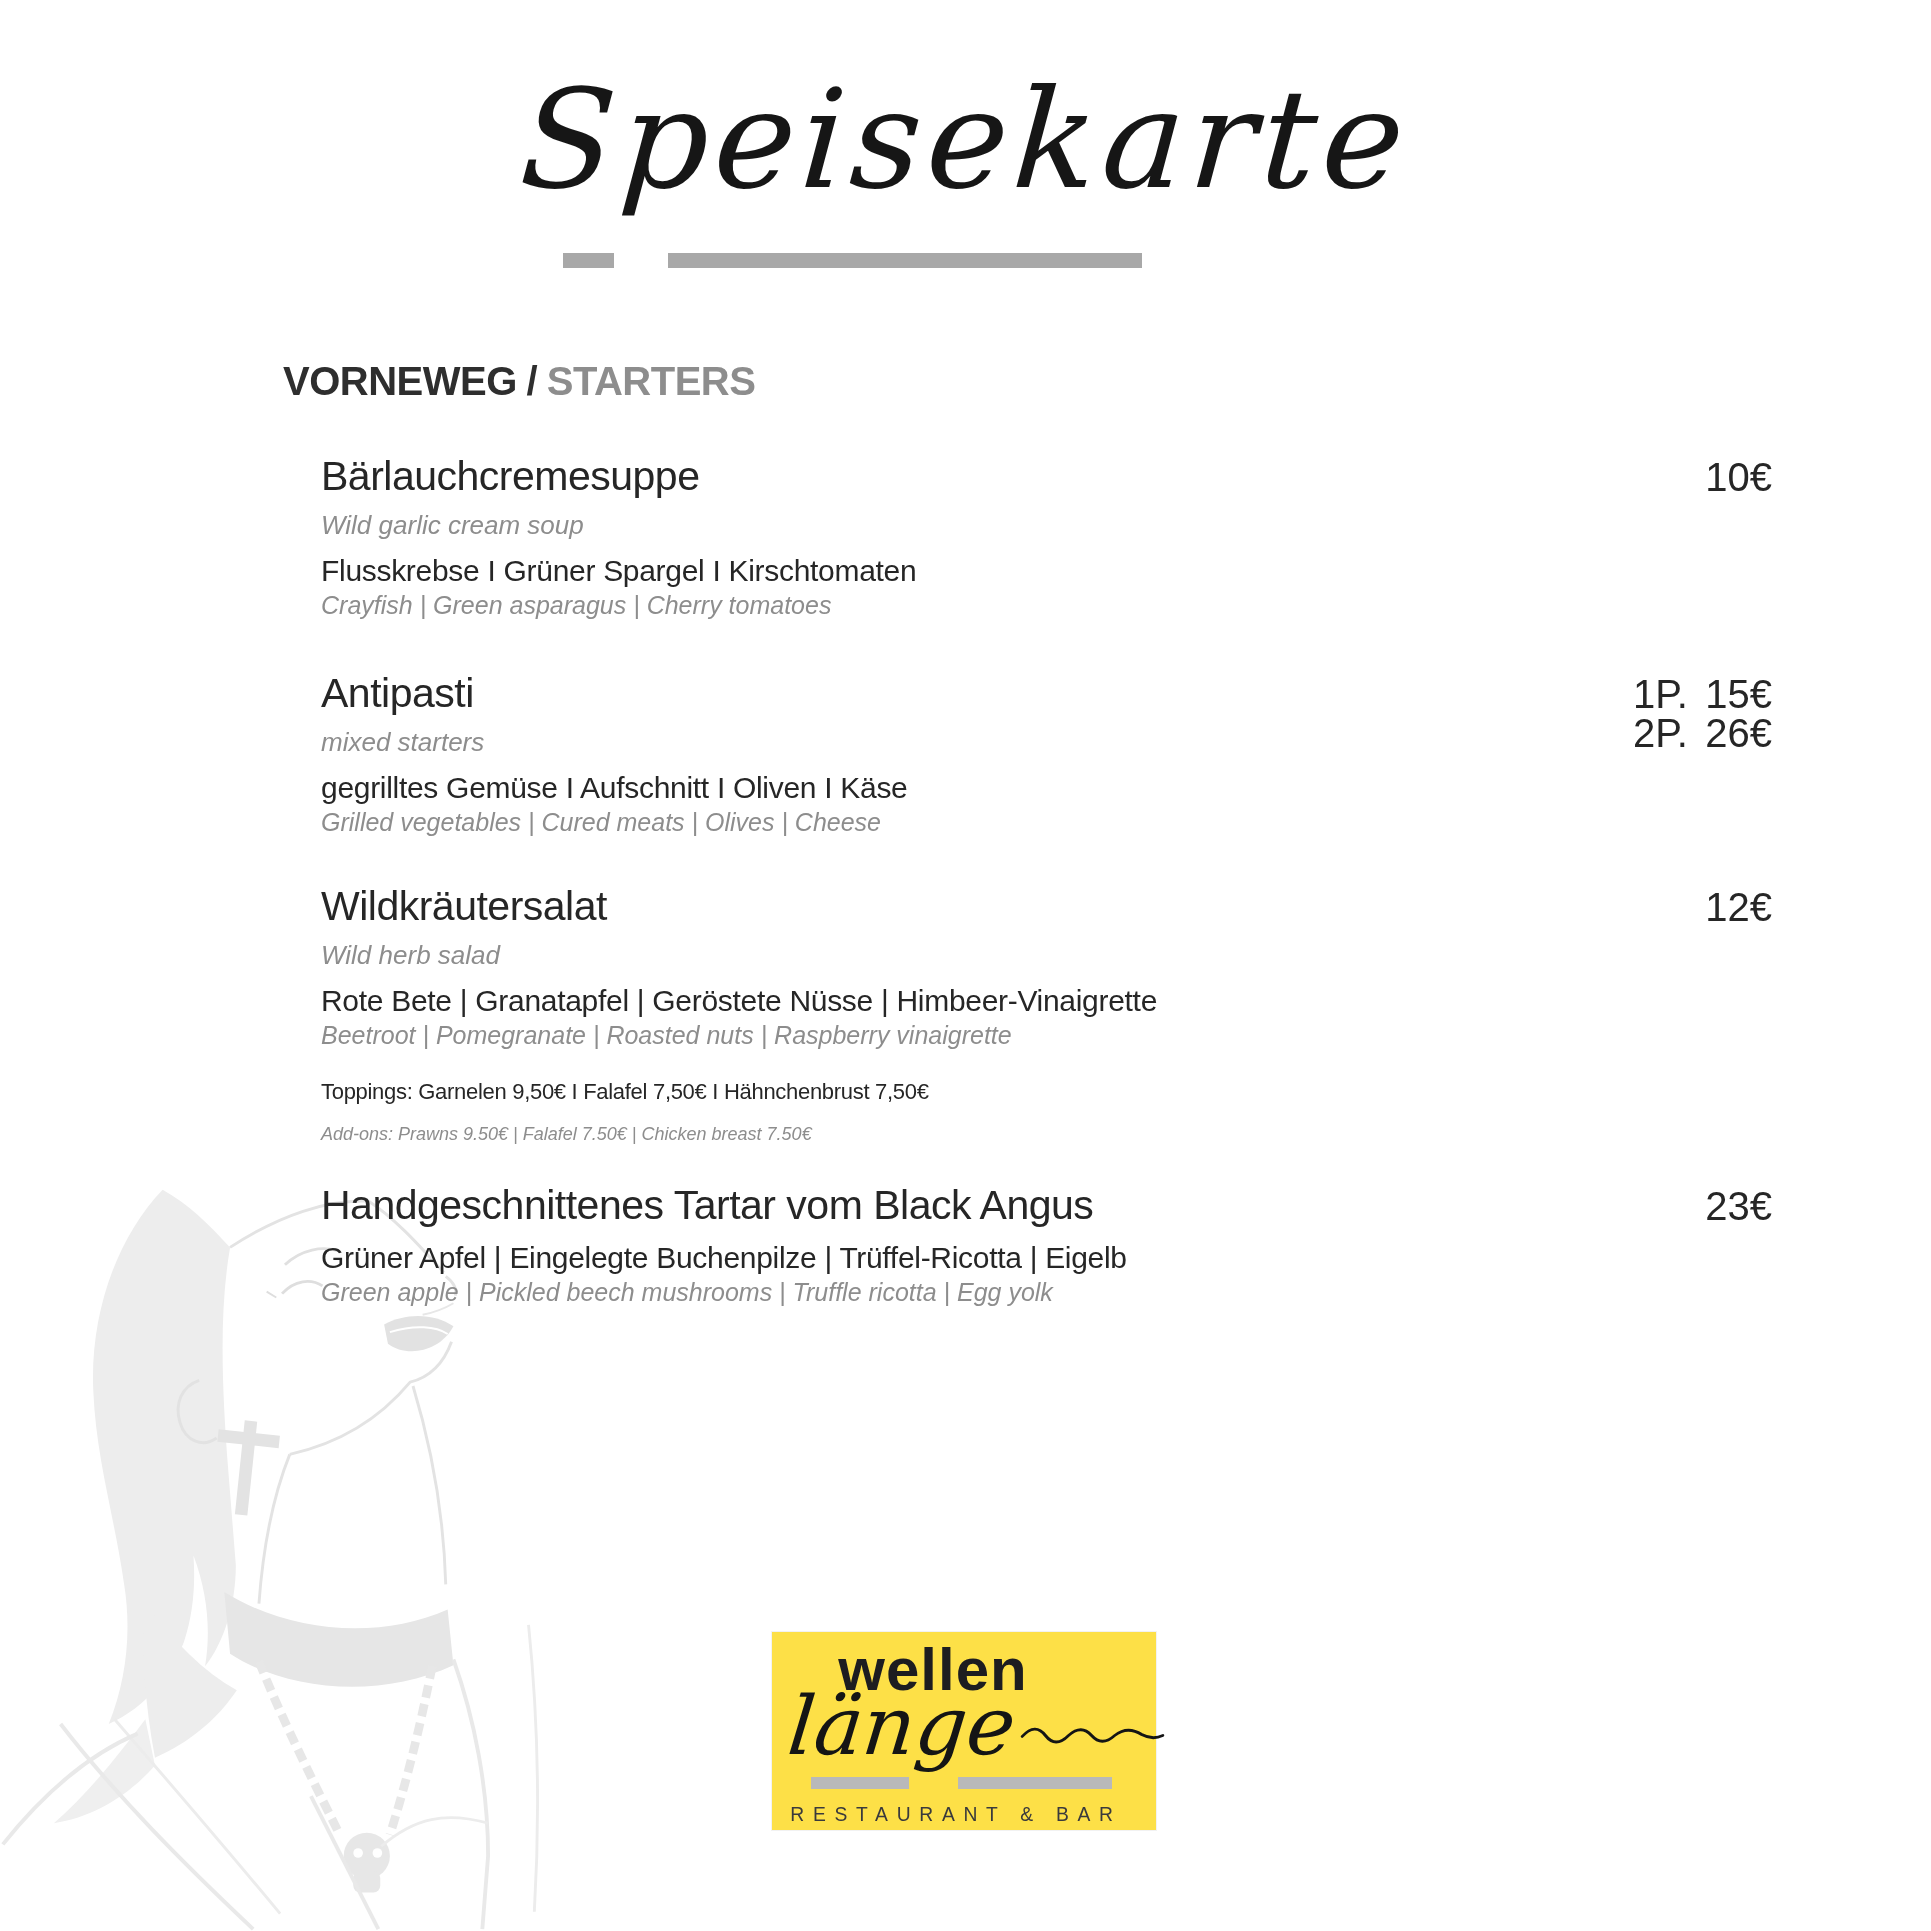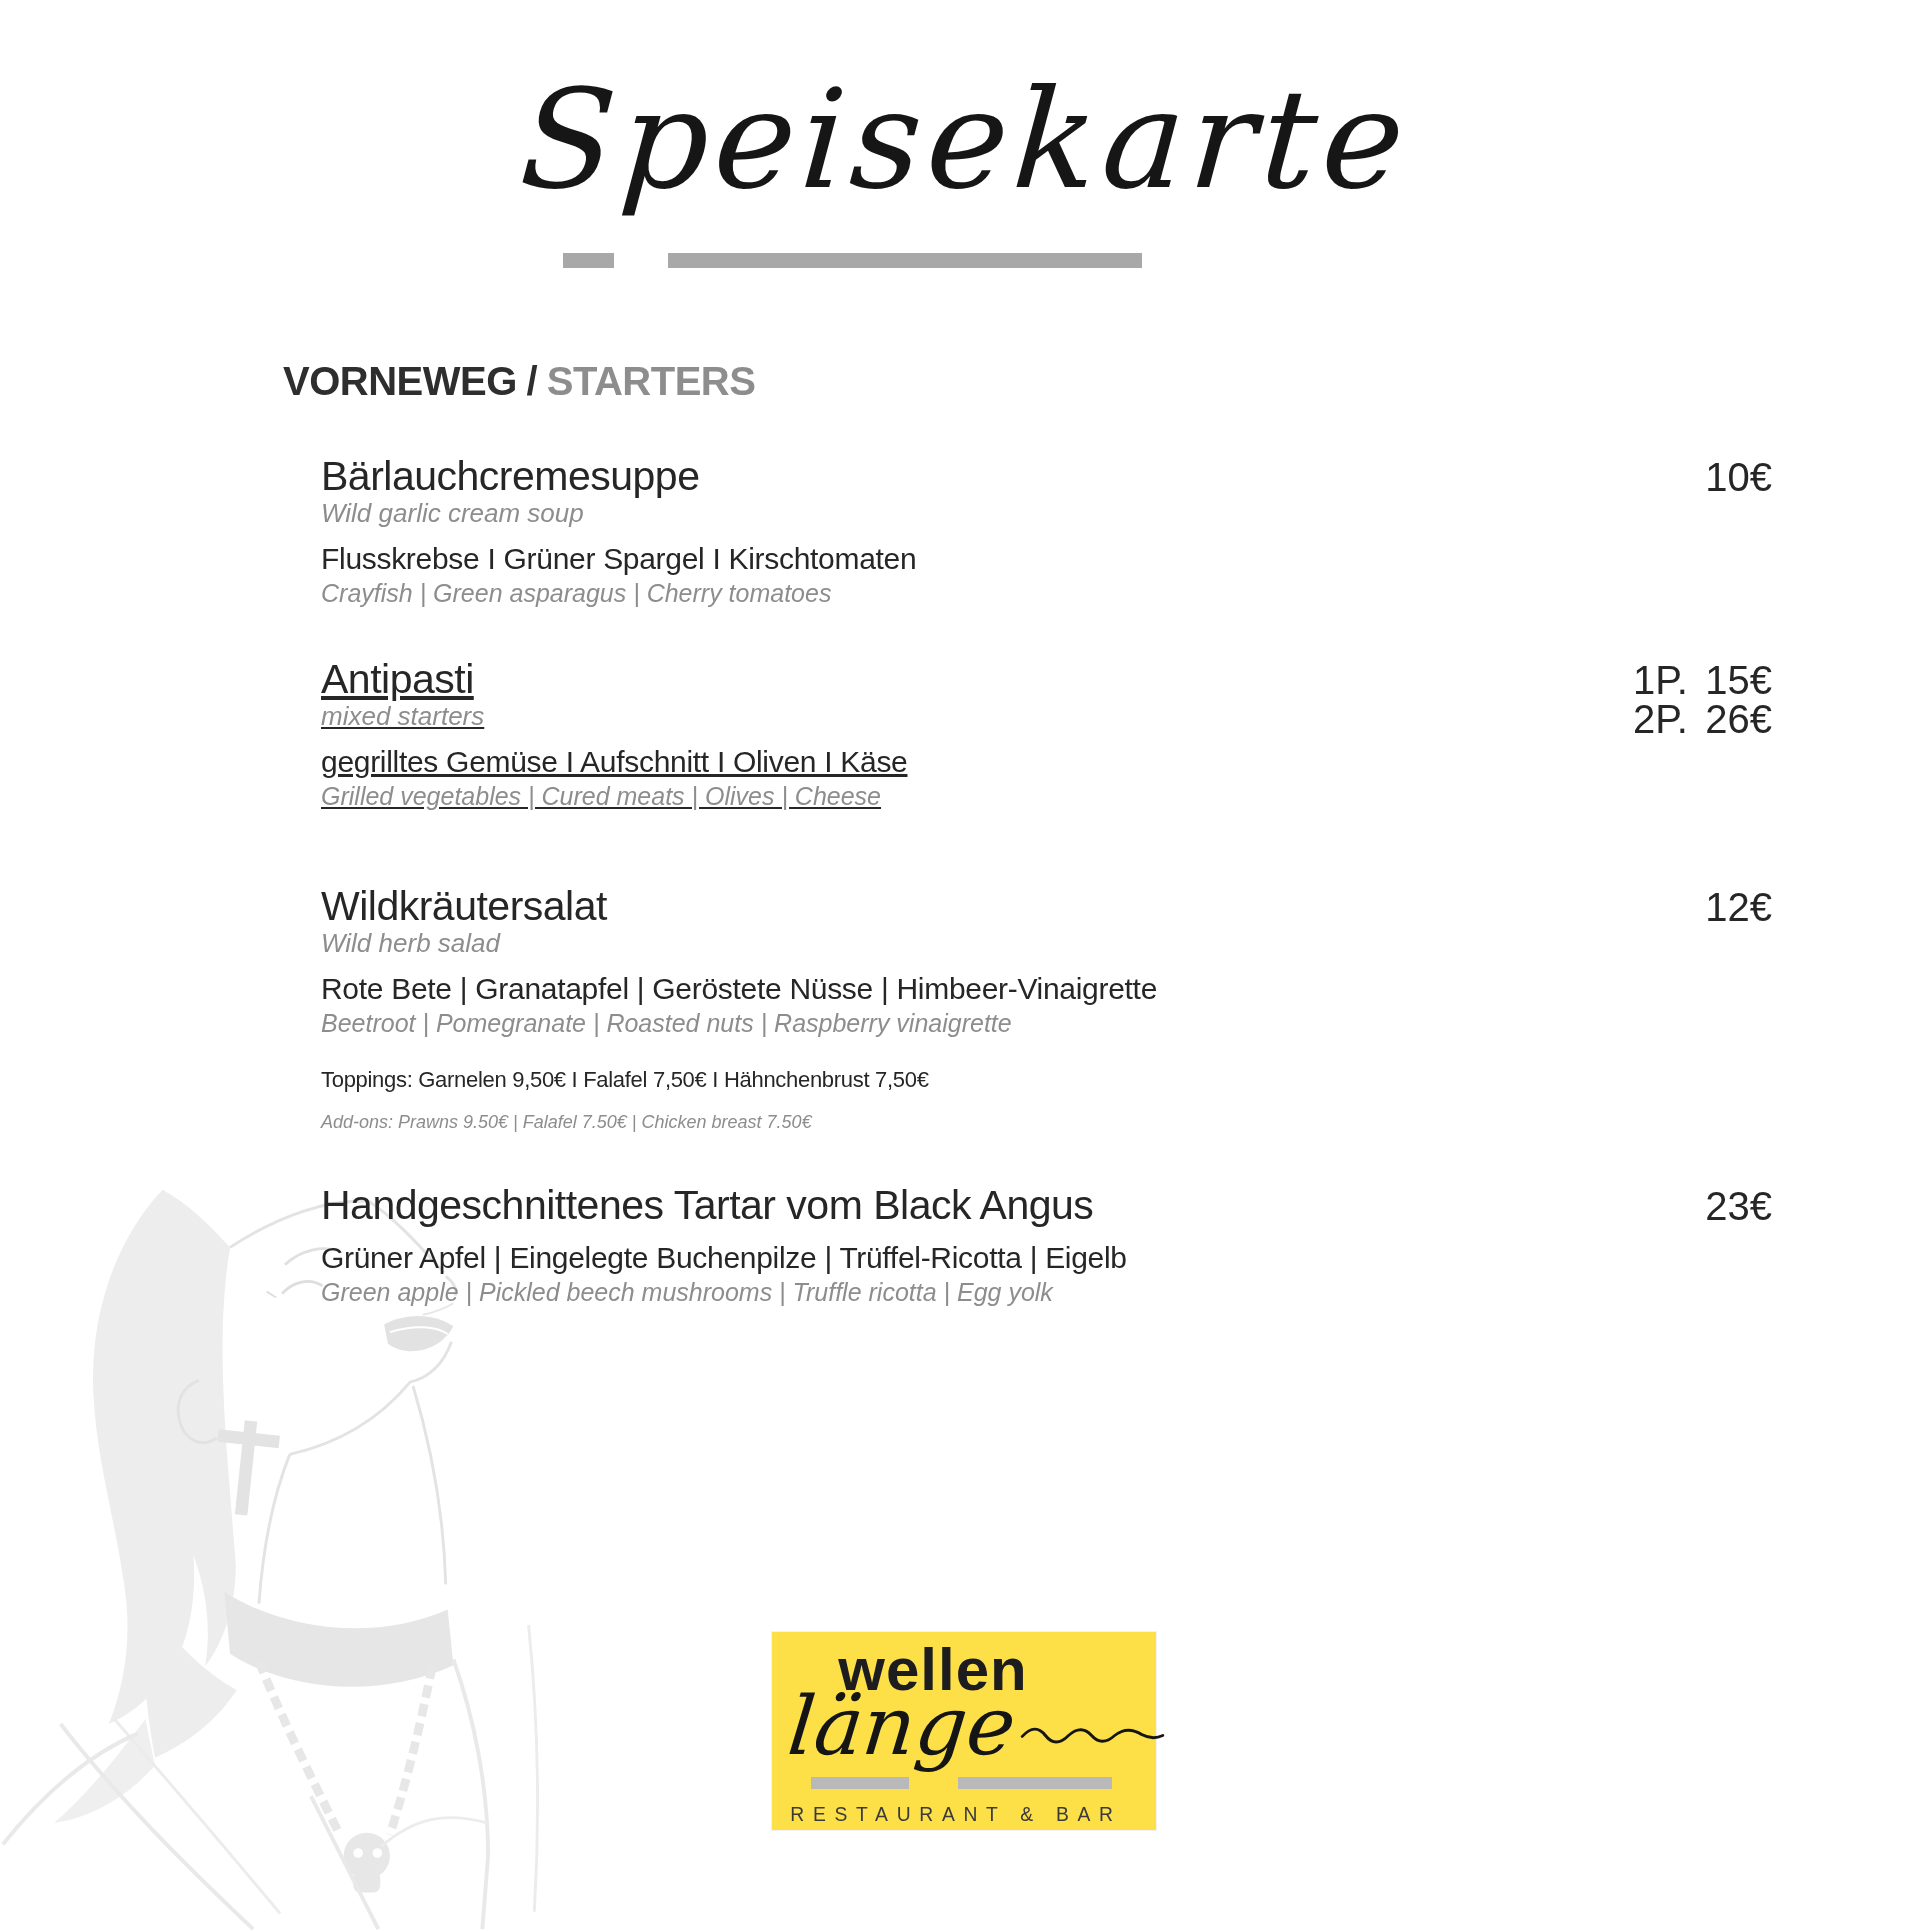--- a/index.html
+++ b/index.html
@@ -21,25 +21,25 @@
   .section-header{
     position:absolute;left:283px;top:359px;font-size:40px;font-weight:600;
     letter-spacing:-0.5px;color:#2e2e2e;white-space:nowrap;
   }
   .section-header .sep{margin:0 9.7px;color:#2e2e2e;}
   .section-header .en{color:var(--text-gray,#8d8d8d);}
   
   .items{position:absolute;left:321px;top:454px;right:159px;}
   .item{position:absolute;left:0;right:0;}
   .item:nth-of-type(1){top:0;}
-  .item:nth-of-type(2){top:203px;text-decoration:underline;}
+  .item:nth-of-type(2){top:217px;}
   .item:nth-of-type(3){top:430px;}
   .item:nth-of-type(4){top:729px;}
   .name-de{margin:0;font-size:41px;line-height:44px;font-weight:400;color:#262626;letter-spacing:-0.5px;}
-  .name-en{font-size:26px;line-height:29px;font-style:italic;color:var(--text-gray,#8d8d8d);margin-top:1px;}
+  .name-en{font-size:26px;line-height:29px;font-style:italic;color:var(--text-gray,#8d8d8d);margin-top:13px;}
   .desc-de{font-size:30px;line-height:33px;color:#262626;margin-top:13.5px;letter-spacing:-0.3px;}
   .desc-en{font-size:25px;line-height:29px;font-style:italic;color:var(--text-gray,#8d8d8d);margin-top:4.8px;}
   .extra-de{font-size:22px;line-height:33px;color:#262626;margin-top:25px;letter-spacing:-0.3px;}
   .extra-en{font-size:18px;line-height:29px;font-style:italic;color:var(--text-gray,#8d8d8d);margin-top:11.6px;}
   .item-prices{position:absolute;right:0;top:3.9px;font-size:40px;color:#262626;}
   .price-row{display:flex;justify-content:flex-end;gap:17.4px;line-height:39px;}
   .price-value{min-width:64px;text-align:right;}
   
   .bg-illustration{position:absolute;left:0;top:1180px;width:541px;height:751px;pointer-events:none;}
   

